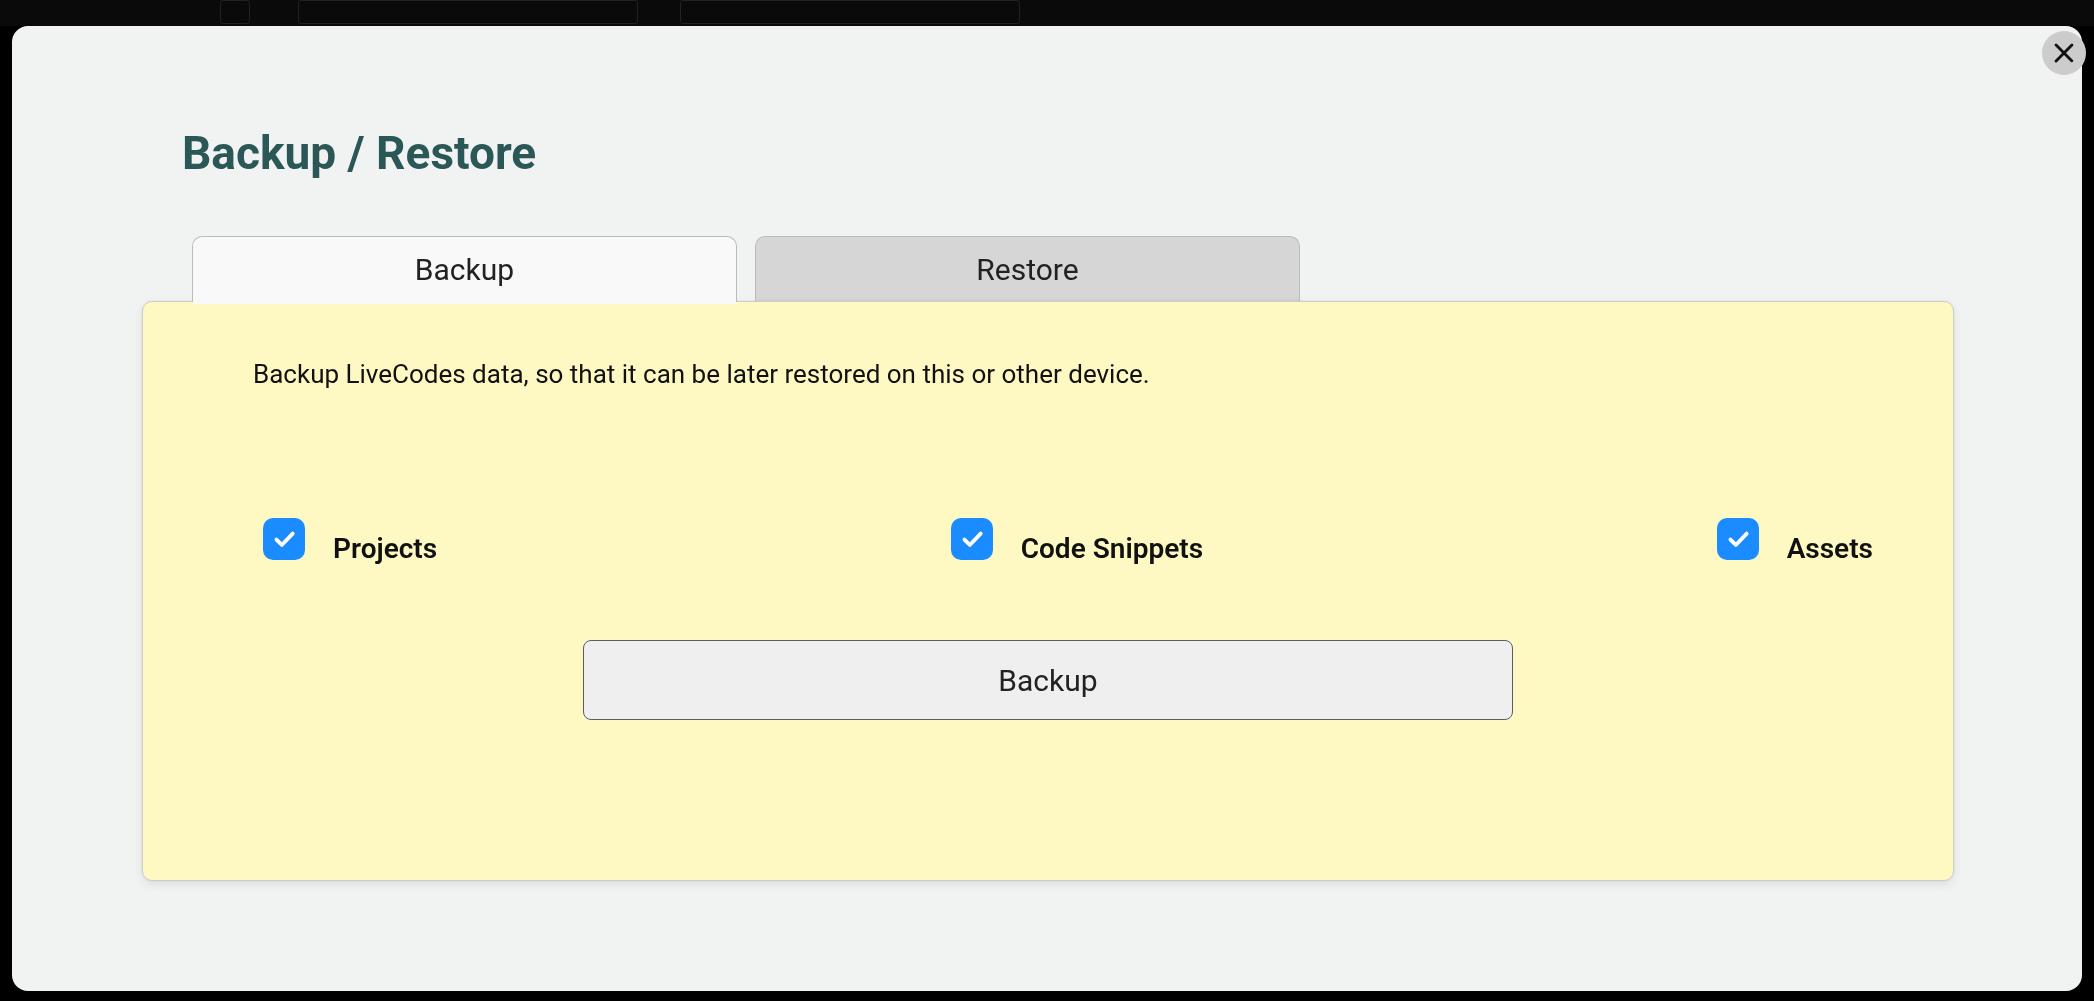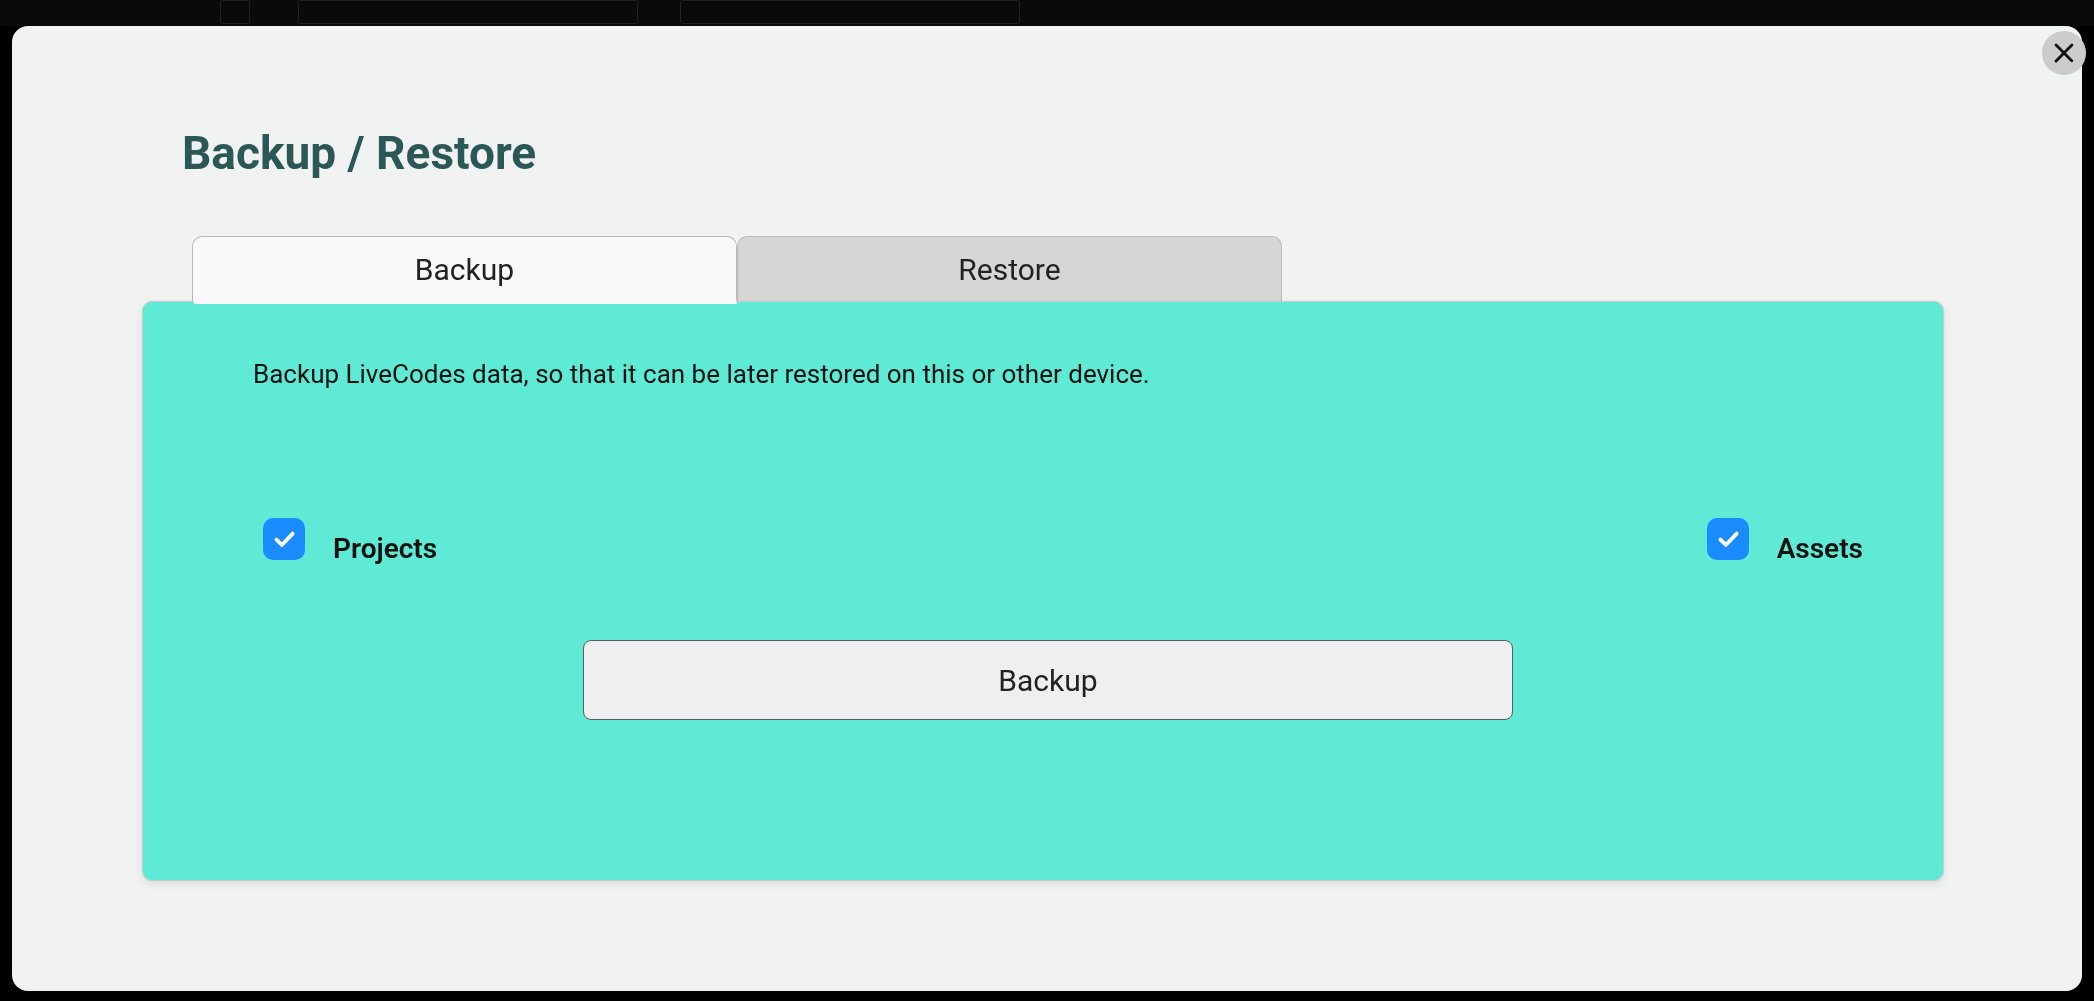--- a/index.html
+++ b/index.html
@@ -87,28 +87,29 @@
       border-top-right-radius: 10px;
       cursor: pointer;
     }
     .tab-active {
       background: #f9f9f9;
       position: relative;
       z-index: 2;
     }
     .tab-inactive {
       background: #d6d6d6;
+      margin-left: 18px;
     }
     .panel {
       position: absolute;
       top: 275px;
       left: 130px;
-      right: 138px;
+      right: 128px;
       height: 580px;
-      background: #5eead4;
+      background: #fef9c3;
       border: 1px solid #ccc;
       border-radius: 10px;
       box-shadow: 0 4px 10px rgba(0,0,0,0.08), 0 0 0 1px rgba(0,0,0,0.02);
     }
     .panel-join {
       position: absolute;
       top: -2px;
       left: 51px;
       width: 543px;
       height: 4px;
@@ -224,20 +225,28 @@
       <div class="checkbox-item">
         <div class="checkbox">
           <svg viewBox="0 0 24 24">
               <path fill="none" stroke="#fff" stroke-width="3.5" stroke-linecap="round" stroke-linejoin="round" d="M5 12.5l5 5L20 7"></path>
             </svg>
         </div>
         <span class="checkbox-label">Projects</span>
       </div>
 
 
+      <div class="checkbox-item">
+        <div class="checkbox">
+          <svg viewBox="0 0 24 24">
+              <path fill="none" stroke="#fff" stroke-width="3.5" stroke-linecap="round" stroke-linejoin="round" d="M5 12.5l5 5L20 7"></path>
+            </svg>
+        </div>
+        <span class="checkbox-label">Code Snippets</span>
+      </div>
 
       <div class="checkbox-item">
         <div class="checkbox">
           <svg viewBox="0 0 24 24">
               <path fill="none" stroke="#fff" stroke-width="3.5" stroke-linecap="round" stroke-linejoin="round" d="M5 12.5l5 5L20 7"></path>
             </svg>
         </div>
         <span class="checkbox-label">Assets</span>
       </div>
 

